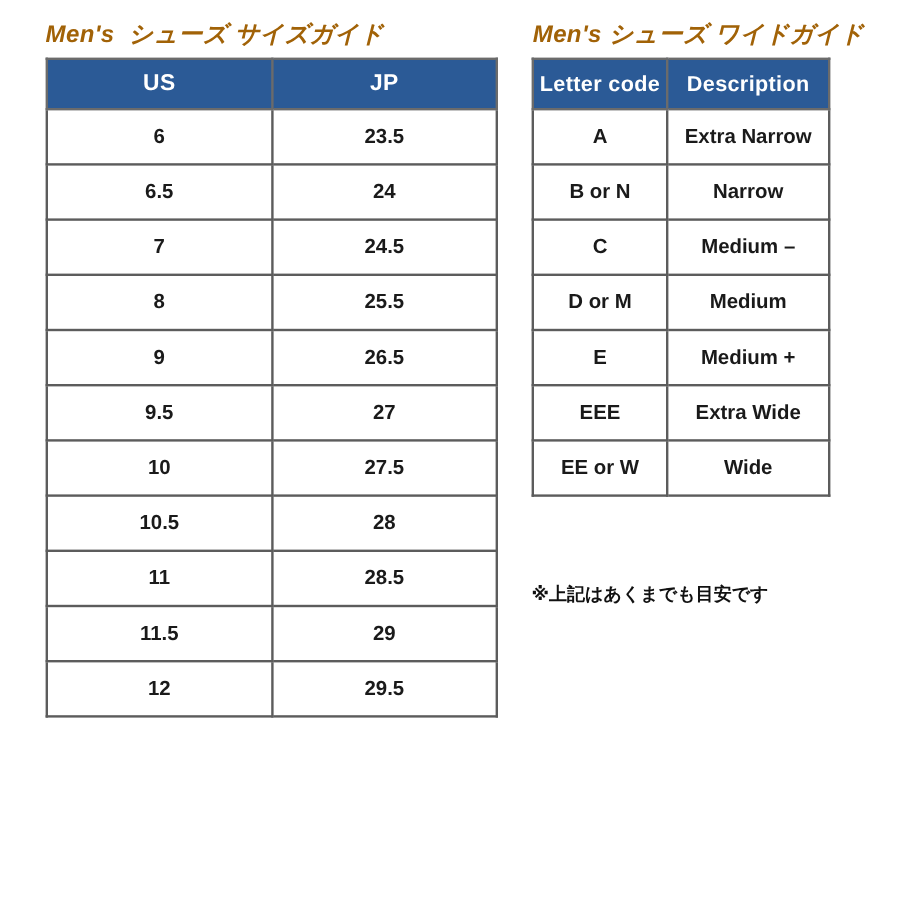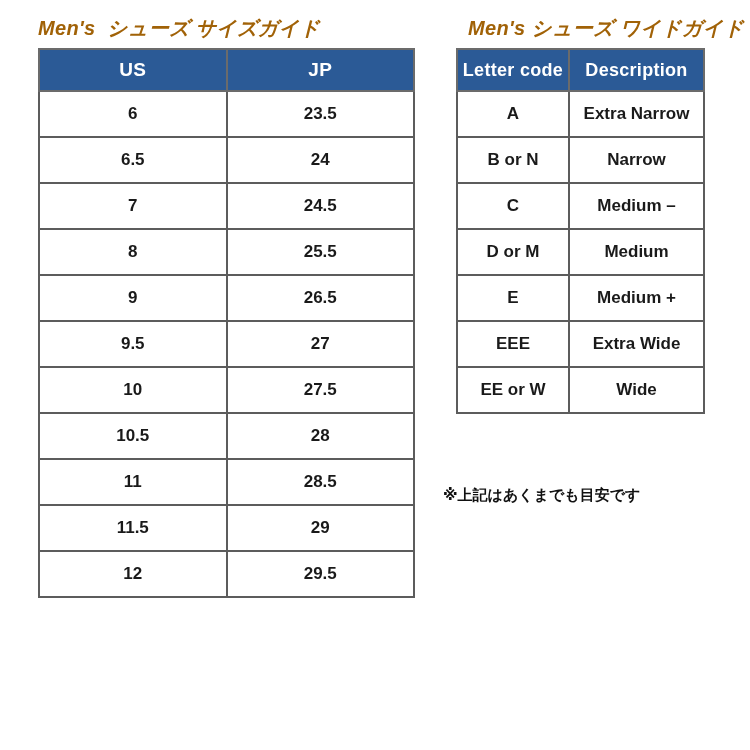--- a/index.html
+++ b/index.html
@@ -18,30 +18,30 @@
   }
   .guide-title {
     position: absolute;
     font-size: 20px;
     letter-spacing: 0.3px;
     white-space: pre;
     color: #a16207;
     font-style: italic;
   }
   #size-guide-title  { left: 38px;  top: 15px; }
-  #width-guide-title { left: 468px; top: 15px; }
+  #width-guide-title { left: 444px; top: 15px; }
 
   table.guide-table {
     position: absolute;
     border-collapse: collapse;
     table-layout: fixed;
     border: 2px solid #3c3c3c;
   }
   #size-table  { left: 38px;  top: 48px; width: 377px; }
-  #width-table { left: 443px; top: 48px; width: 247px; margin-left: 13px; }
+  #width-table { left: 443px; top: 48px; width: 247px; }
 
   .guide-table th {
     background: #2b5a96;
     color: #ffffff;
     font-size: 19px;
     font-weight: bold;
     height: 40px;
     border: 2px solid #6b6b6b;
     padding: 0;
     letter-spacing: 0.3px;

